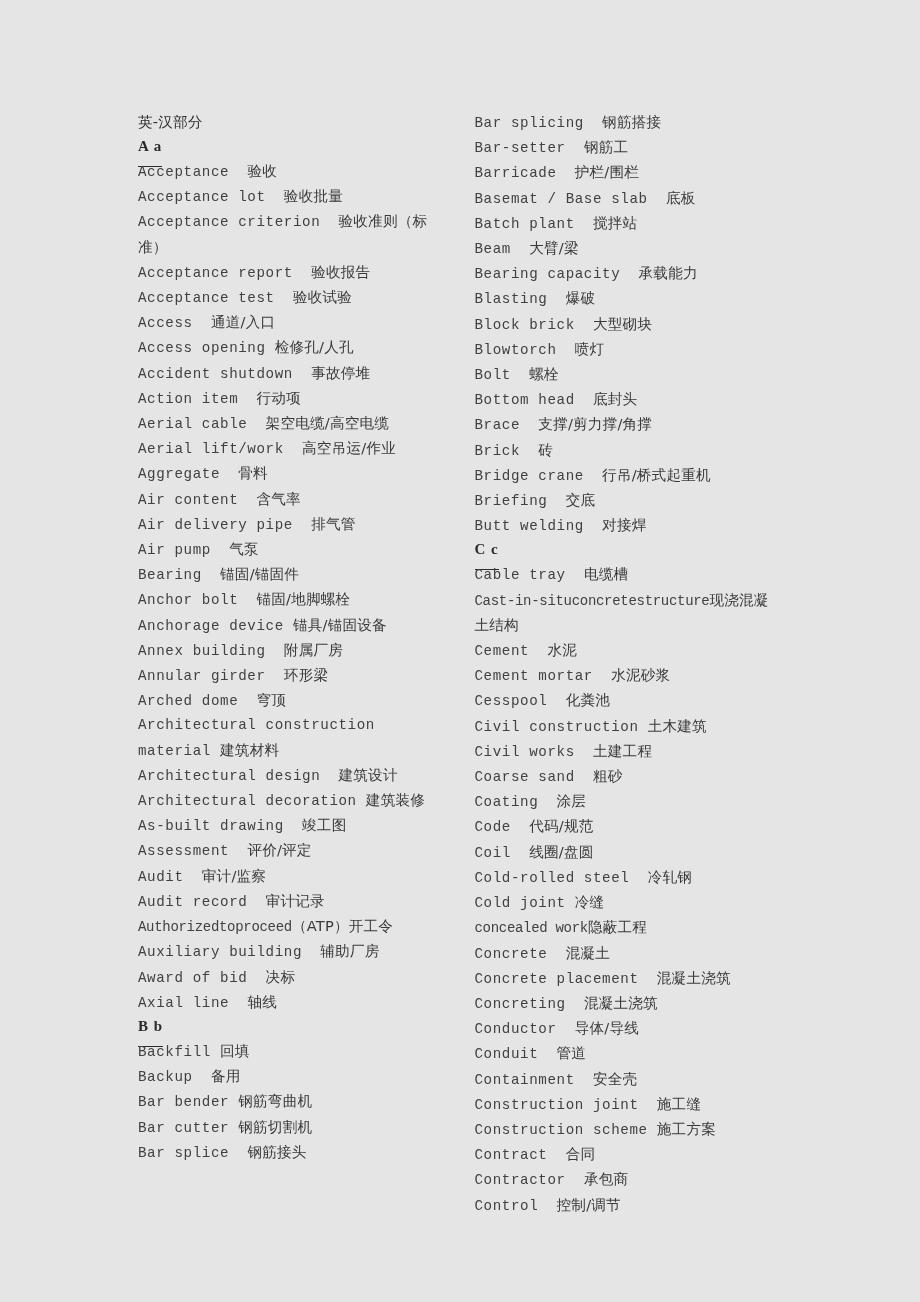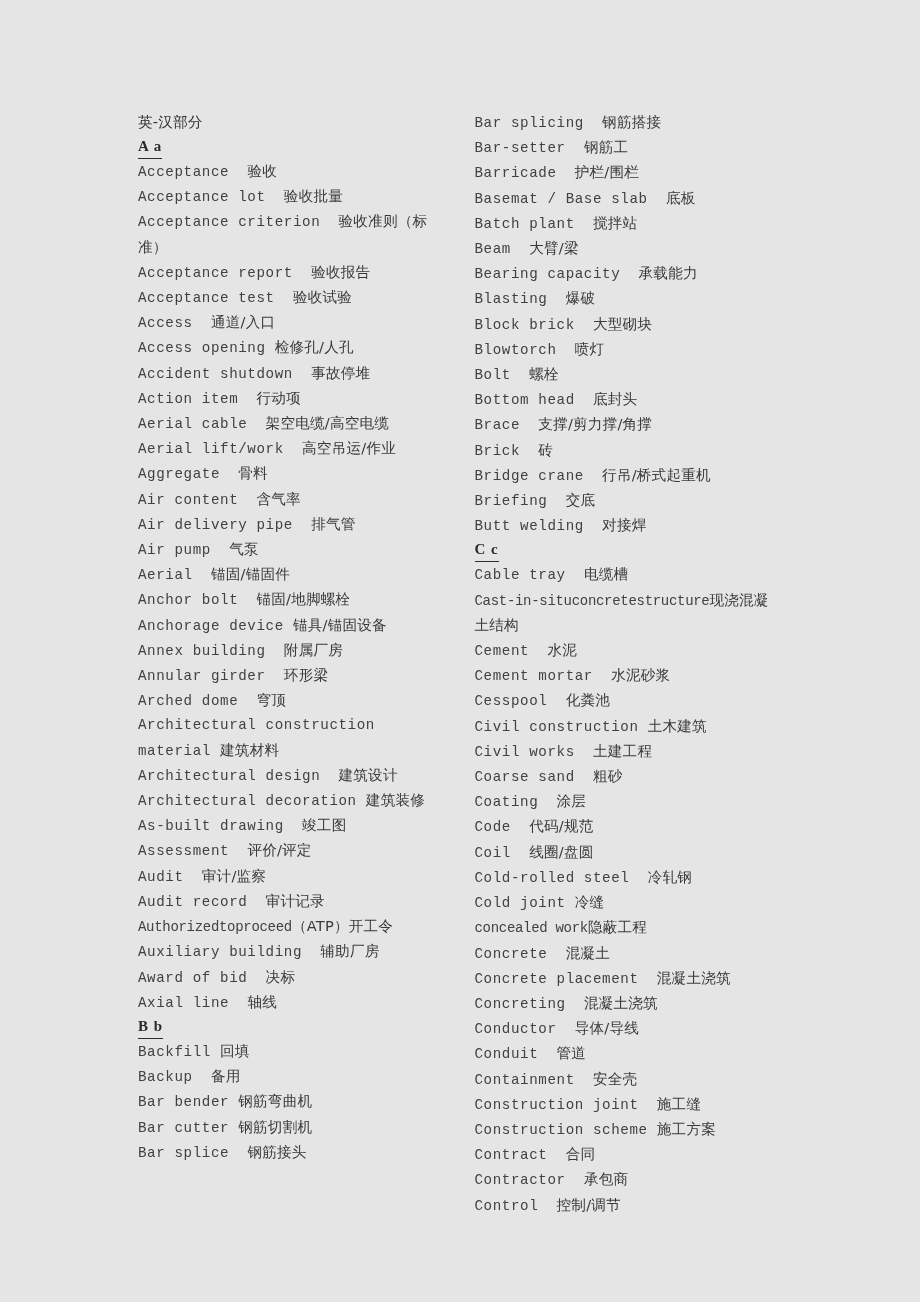--- a/index.html
+++ b/index.html
@@ -57,21 +57,21 @@
 
   
   .letter-head {
     font-family: "Liberation Serif", "DejaVu Serif", serif;
     font-weight: bold;
     font-size: 15px;
     line-height: 23px;
     color: #2b2b2b;
     display: inline-block;
     border-bottom: 1.4px solid #2b2b2b;
-    padding-bottom: 0px;
+    padding-bottom: 8px;
     letter-spacing: 1px;
     white-space: pre;
     margin-bottom: 1px;
   }
   .letter-row { line-height: 24px; height: 24px; }
 
   
   .entry {
     font-size: 14.2px;
     line-height: 24.2px;
@@ -110,21 +110,21 @@
         <div class="entry"><span class="en">Access</span><span class="en" style="white-space: pre;">  </span><span class="zh">通道/入口</span></div>
         <div class="entry"><span class="en">Access opening</span><span class="en" style="white-space: pre;"> </span><span class="zh">检修孔/人孔</span></div>
         <div class="entry"><span class="en">Accident shutdown</span><span class="en" style="white-space: pre;">  </span><span class="zh">事故停堆</span></div>
         <div class="entry"><span class="en">Action item</span><span class="en" style="white-space: pre;">  </span><span class="zh">行动项</span></div>
         <div class="entry"><span class="en">Aerial cable</span><span class="en" style="white-space: pre;">  </span><span class="zh">架空电缆/高空电缆</span></div>
         <div class="entry"><span class="en">Aerial lift/work</span><span class="en" style="white-space: pre;">  </span><span class="zh">高空吊运/作业</span></div>
         <div class="entry"><span class="en">Aggregate</span><span class="en" style="white-space: pre;">  </span><span class="zh">骨料</span></div>
         <div class="entry"><span class="en">Air content</span><span class="en" style="white-space: pre;">  </span><span class="zh">含气率</span></div>
         <div class="entry"><span class="en">Air delivery pipe</span><span class="en" style="white-space: pre;">  </span><span class="zh">排气管</span></div>
         <div class="entry"><span class="en">Air pump</span><span class="en" style="white-space: pre;">  </span><span class="zh">气泵</span></div>
-        <div class="entry"><span class="en">Aerial</span><span class="en" style="white-space: pre;">  </span><span class="zh">锚固/锚固件</span></div>
+        <div class="entry"><span class="en">Bearing</span><span class="en" style="white-space: pre;">  </span><span class="zh">锚固/锚固件</span></div>
         <div class="entry"><span class="en">Anchor bolt</span><span class="en" style="white-space: pre;">  </span><span class="zh">锚固/地脚螺栓</span></div>
         <div class="entry"><span class="en">Anchorage device</span><span class="en" style="white-space: pre;"> </span><span class="zh">锚具/锚固设备</span></div>
         <div class="entry"><span class="en">Annex building</span><span class="en" style="white-space: pre;">  </span><span class="zh">附属厂房</span></div>
         <div class="entry"><span class="en">Annular girder</span><span class="en" style="white-space: pre;">  </span><span class="zh">环形梁</span></div>
         <div class="entry"><span class="en">Arched dome</span><span class="en" style="white-space: pre;">  </span><span class="zh">穹顶</span></div>
         <div class="entry"><span class="en">Architectural construction material</span><span class="en" style="white-space: pre;"> </span><span class="zh">建筑材料</span></div>
         <div class="entry"><span class="en">Architectural design</span><span class="en" style="white-space: pre;">  </span><span class="zh">建筑设计</span></div>
         <div class="entry"><span class="en">Architectural decoration</span><span class="en" style="white-space: pre;"> </span><span class="zh">建筑装修</span></div>
         <div class="entry"><span class="en">As-built drawing</span><span class="en" style="white-space: pre;">  </span><span class="zh">竣工图</span></div>
         <div class="entry"><span class="en">Assessment</span><span class="en" style="white-space: pre;">  </span><span class="zh">评价/评定</span></div>

